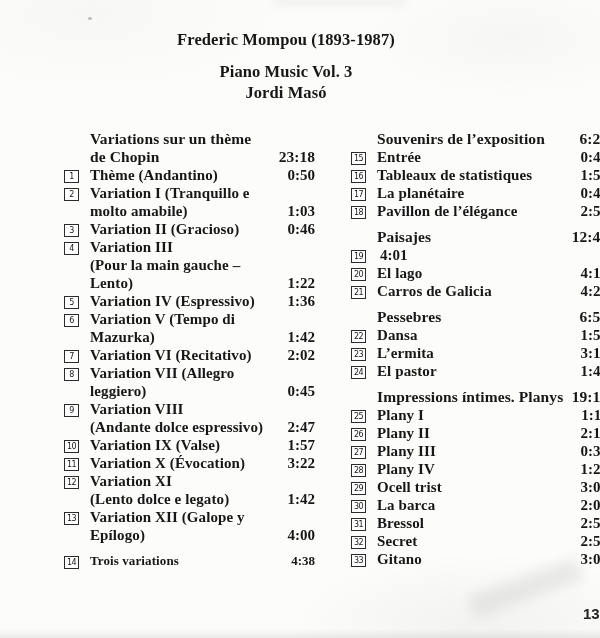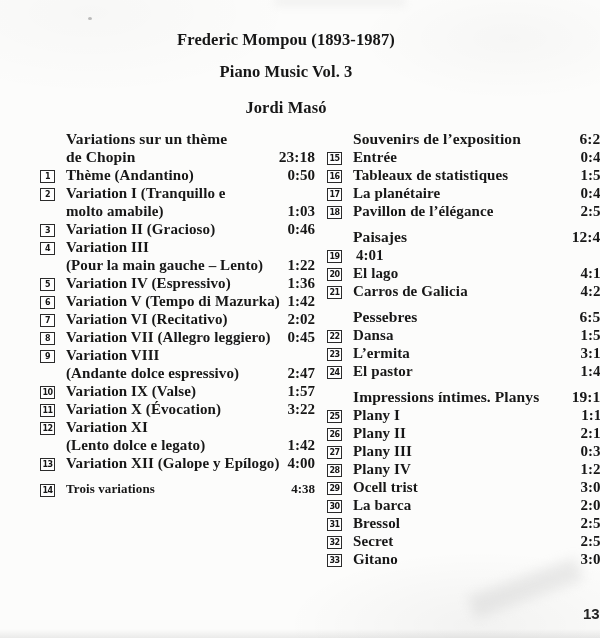--- a/index.html
+++ b/index.html
@@ -11,38 +11,38 @@
       radial-gradient(260px 100px at 80% 98%, rgba(0,0,0,0.04), rgba(0,0,0,0) 75%),
       #fcfcfb;
     color:#171717;
     font-family:"Liberation Serif","DejaVu Serif",serif;
     font-weight:700;
   }
   
   .titles{position:absolute;top:31px;left:0;width:572px;text-align:center;}
   .titles div{font-size:16.5px;line-height:17px;letter-spacing:0.1px;}
   .album{margin-top:15px;}
-  .performer{margin-top:19px;}
+  .performer{margin-top:4px;}
   
   .columns{position:absolute;top:130px;left:40px;display:flex;align-items:flex-start;}
   .col{display:block;}
   .col-left{width:275px;margin-right:12px;}
   .col-right{width:281px;}
   .section + .section{margin-top:8px;}
-  .row{position:relative;display:flex;align-items:flex-end;padding-left:26px;}
+  .row{position:relative;display:flex;align-items:flex-end;padding-left:26px;margin-left:24px;}
   .row .title{flex:1 1 auto;white-space:pre-line;font-size:15px;line-height:18px;letter-spacing:0.1px;}
   .row .time{flex:0 0 auto;white-space:nowrap;font-size:15px;line-height:18px;padding-left:3px;}
   .row.heading .title,.row.heading .time{font-size:15.5px;}
   .row.work .title,.row.work .time{font-size:13px;}
   .num{
     position:absolute;left:0;top:3.5px;
     width:13px;height:11px;
     border:1.4px solid #2b2b2b;background:#fff;
     font-family:"DejaVu Sans","Liberation Sans",sans-serif;
-    font-weight:700;font-size:8px;line-height:11px;
+    font-weight:400;font-size:8px;line-height:11px;
     text-align:center;letter-spacing:-0.6px;color:#151515;
   }
   
   .catalog{position:absolute;left:42px;top:638px;font:700 15px "Liberation Sans","DejaVu Sans",sans-serif;color:#242424;letter-spacing:0.2px;}
   .pageno{position:absolute;left:583px;top:605px;font:700 15px "Liberation Sans","DejaVu Sans",sans-serif;color:#242424;}
   
   .speck1{position:absolute;left:88px;top:17px;width:4px;height:3px;border-radius:50%;background:#8a8a8a;opacity:.55;filter:blur(.4px);}
   .smudge-top{position:absolute;left:275px;top:-3px;width:130px;height:9px;background:#c9c9c9;opacity:.22;filter:blur(4px);}
   .smudge-br{position:absolute;left:468px;top:576px;width:115px;height:24px;background:#bdbdbd;opacity:.28;filter:blur(6px);transform:rotate(-20deg);}
   .bottom-shade{position:absolute;left:0;bottom:0;width:600px;height:9px;background:linear-gradient(to bottom,rgba(0,0,0,0),rgba(0,0,0,0.07));}

